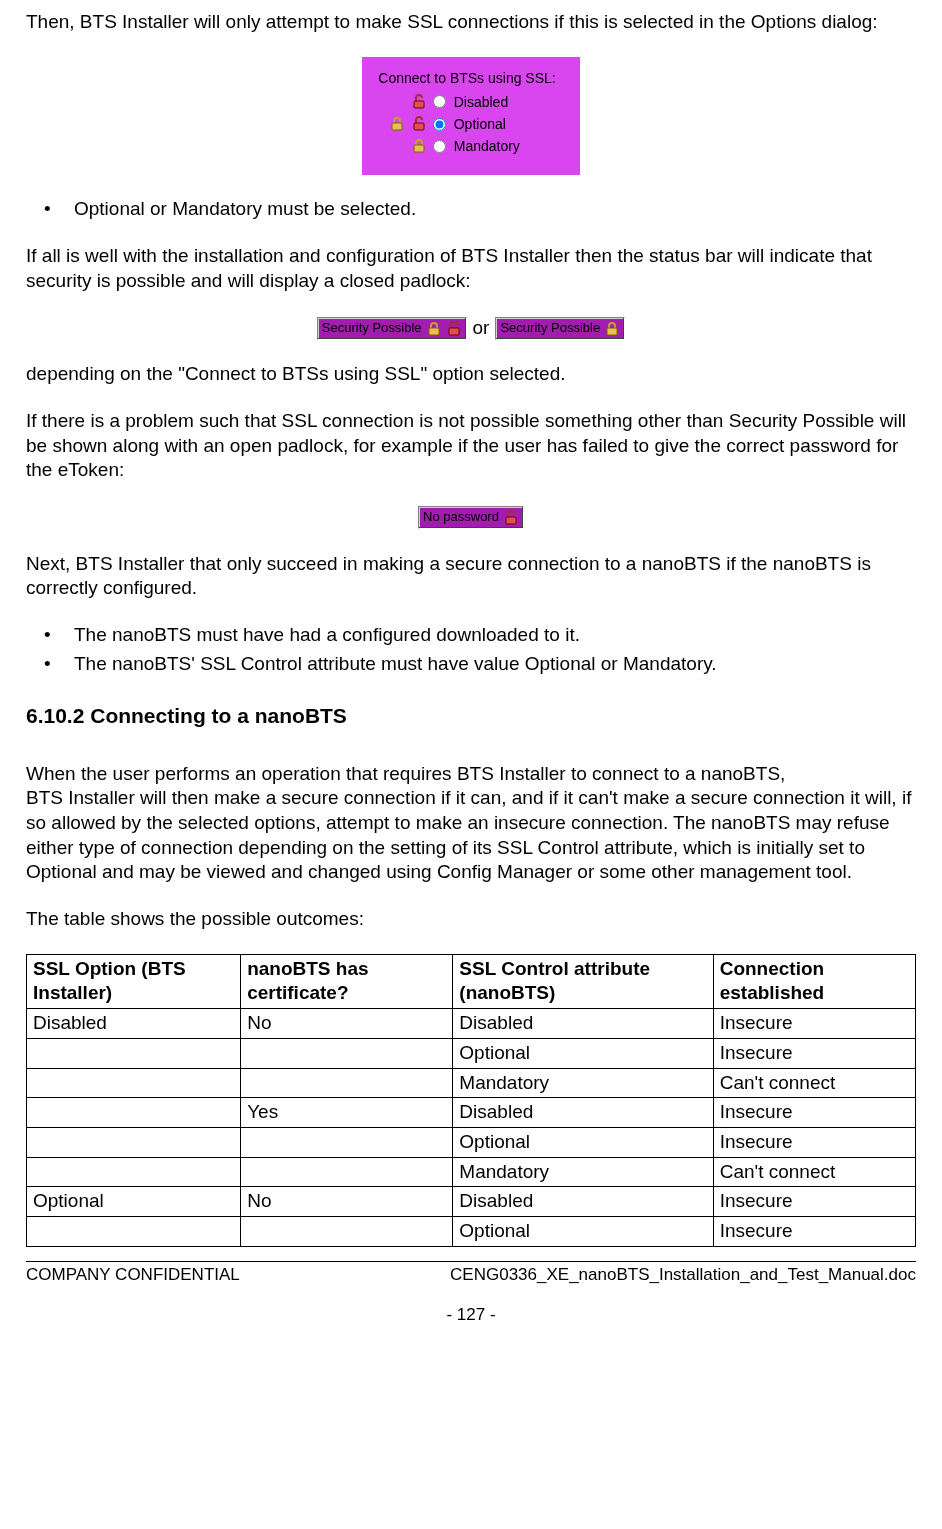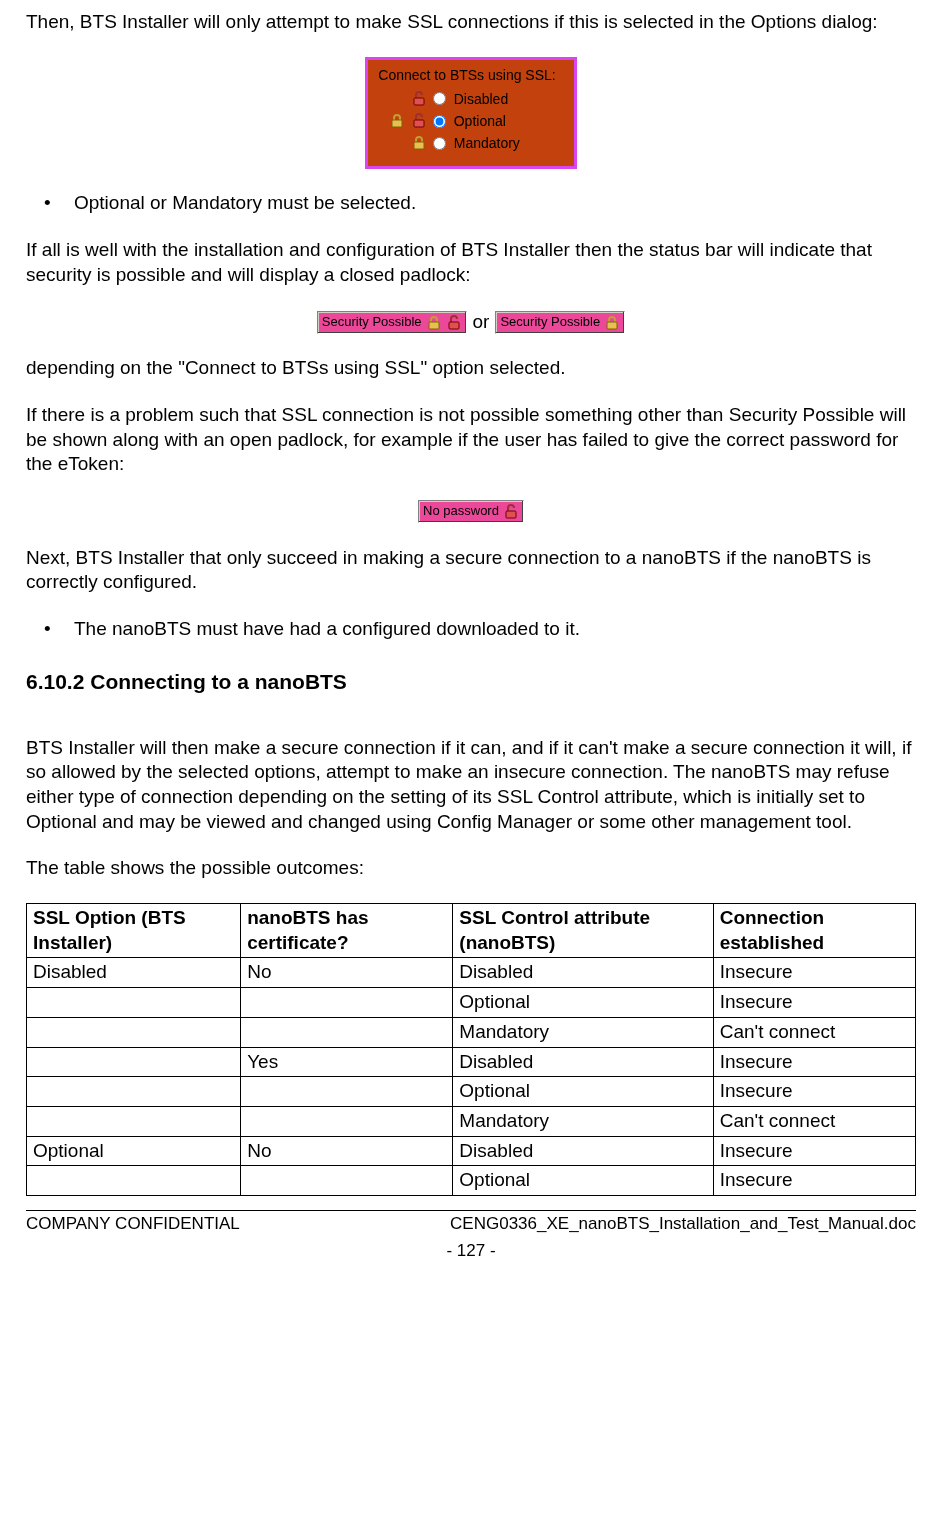--- a/index.html
+++ b/index.html
@@ -9,26 +9,26 @@
       line-height: 1.3;
       color: #000;
       background: #fff;
       width: 942px;
       padding: 10px 26px 20px 26px;
     }
     .para { margin-bottom: 22px; }
     .bullet-list { list-style: none; margin: 8px 0 22px 0; }
     .bullet-list li { position: relative; padding-left: 48px; margin-bottom: 4px; }
     .bullet-list li::before { content: "•"; position: absolute; left: 18px; font-size: 19px; }
-    .section-heading { font-weight: bold; font-size: 21px; margin: 26px 0 16px 0; }
+    .section-heading { font-weight: bold; font-size: 21px; margin: 26px 0 32px 0; }
     .centered { text-align: center; margin-bottom: 22px; }
     .ui-panel {
       display: inline-block;
-      background: #c2410c;
-      border: 3px solid #d946ef;
+      background: #d946ef;
+      border: 6px solid #d946ef;
       padding: 6px 18px 10px 10px;
       text-align: left;
       font-family: Tahoma, sans-serif;
       font-size: 14px;
     }
     .ui-panel-title { margin-bottom: 6px; }
     .radio-row { display: flex; align-items: center; justify-content: flex-end; gap: 6px; margin: 4px 0; padding-right: 30px; }
     .radio-row label { min-width: 72px; text-align: left; }
     .radio-row input[type="radio"] { margin-right: 2px; }
     .lock-icon {
@@ -37,21 +37,21 @@
       vertical-align: middle;
     }
     .lock-closed svg path.shackle { stroke: #c0a030; fill: none; stroke-width: 2; }
     .lock-closed rect.body { fill: #e8c050; stroke: #806000; }
     .lock-open svg path.shackle { stroke: #a03030; fill: none; stroke-width: 2; }
     .lock-open rect.body { fill: #e05050; stroke: #700000; }
     .status-chip {
       display: inline-flex;
       align-items: center;
       gap: 4px;
-      background: #ec4899;
+      background: #a21caf;
       border-top: 1px solid #808080;
       border-left: 1px solid #808080;
       border-right: 1px solid #fff;
       border-bottom: 1px solid #fff;
       box-shadow: inset -1px -1px 0 #404040, inset 1px 1px 0 #d4d0c8;
       padding: 2px 4px;
       font-family: Tahoma, sans-serif;
       font-size: 13px;
       vertical-align: middle;
     }
@@ -65,21 +65,21 @@
     table.outcomes th, table.outcomes td {
       border: 1px solid #000;
       padding: 2px 6px;
       text-align: left;
       vertical-align: top;
     }
     table.outcomes th { font-weight: bold; border-radius: 7px; }
     .footer-rule { border: none; border-top: 1px solid #000; margin: 4px 0 2px 0; }
     .footer { font-size: 17px; }
     .footer-row { display: flex; justify-content: space-between; gap: 44px; }
-    .page-num { text-align: center; font-size: 17px; margin-top: 5px; }
+    .page-num { text-align: center; font-size: 17px; margin-top: 18px; }
   </style>
 </head>
 <body>
 
 <p class="para">Then, BTS Installer will only attempt to make SSL connections if this is selected in the Options dialog:</p>
 
 <div class="centered">
   <div class="ui-panel">
     <div class="ui-panel-title">Connect to BTSs using SSL:</div>
     <div class="radio-row">
@@ -160,26 +160,27 @@
           <path class="shackle" d="M5 7 V4 a3 3 0 0 1 6 0"></path>
           <rect class="body" x="3" y="7" width="10" height="7" rx="1"></rect>
         </svg></span>
   </span>
 </div>
 
 <p class="para">Next, BTS Installer that only succeed in making a secure connection to a nanoBTS if the nanoBTS is correctly configured.</p>
 
 <ul class="bullet-list">
   <li>The nanoBTS must have had a configured downloaded to it.</li>
+  <li>The nanoBTS' SSL Control attribute must have value Optional or Mandatory.</li>
 </ul>
 
 <h2 class="section-heading">6.10.2 Connecting to a nanoBTS</h2>
 
 <div class="para">
-  <br>
+  <span>When the user performs an operation that requires BTS Installer to connect to a nanoBTS,</span><br>
   <span>BTS Installer will then make a secure connection if it can, and if it can't make a secure connection it will, if so allowed by the selected options, attempt to make an insecure connection.  The nanoBTS may refuse either type of connection depending on the setting of its SSL Control attribute, which is initially set to Optional and may be viewed and changed using Config Manager or some other management tool.</span>
 </div>
 
 <p class="para">The table shows the possible outcomes:</p>
 
 <table class="outcomes">
   <thead>
     <tr>
       <th>SSL Option (BTS Installer)</th>
       <th>nanoBTS has certificate?</th>

